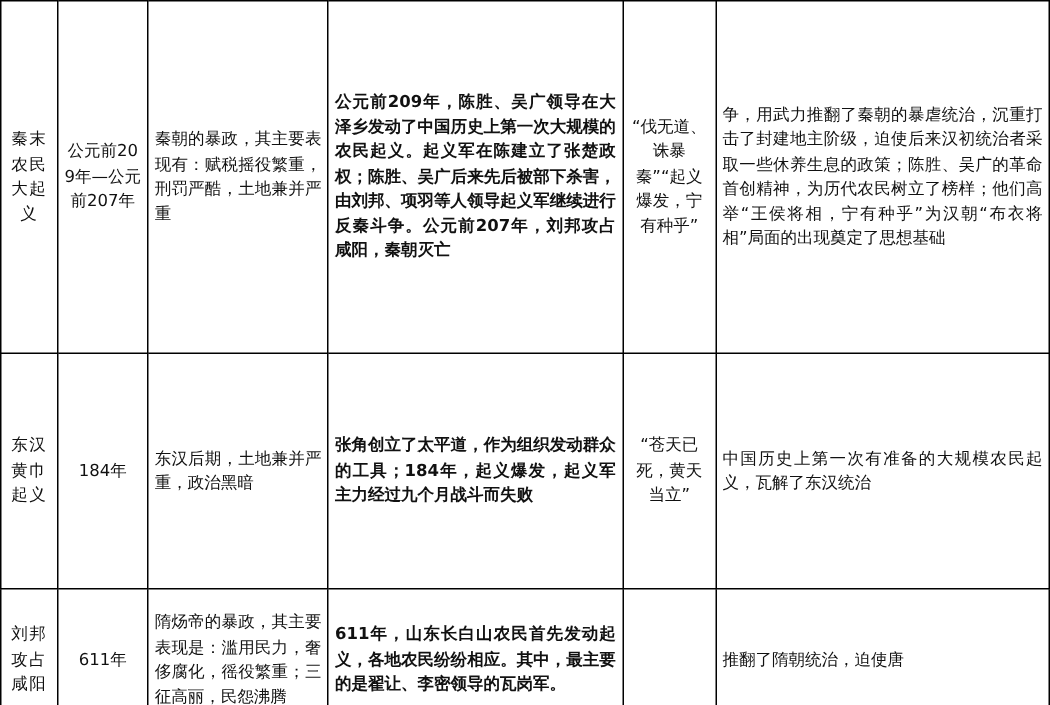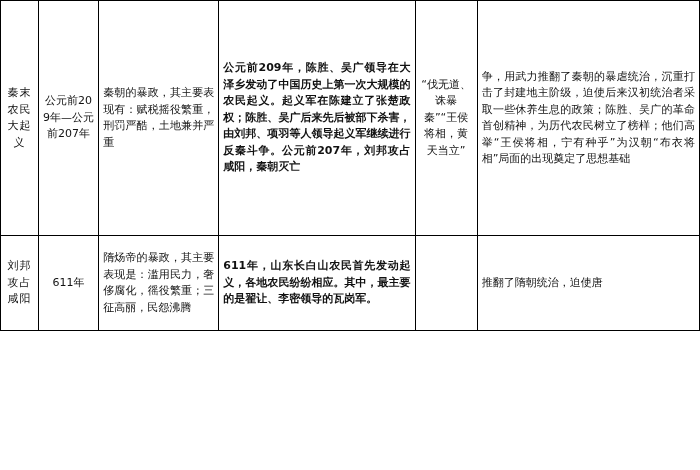--- a/index.html
+++ b/index.html
@@ -104,22 +104,32 @@
       <col class="c-effect">
     </colgroup>
     <tbody>
       <tr class="row-1">
         <td class="cell-name">
           <span class="vtext">秦末农民大起义</span>
         </td>
         <td class="cell-time">公元前209年—公元前207年</td>
         <td class="cell-cause">秦朝的暴政，其主要表现有：赋税摇役繁重，刑罚严酷，土地兼并严重</td>
         <td class="cell-process">公元前209年，陈胜、吴广领导在大泽乡发动了中国历史上第一次大规模的农民起义。起义军在陈建立了张楚政权；陈胜、吴广后来先后被部下杀害，由刘邦、项羽等人领导起义军继续进行反秦斗争。公元前207年，刘邦攻占咸阳，秦朝灭亡</td>
-        <td class="cell-slogan">“伐无道、诛暴秦”“王侯将相，黄天当立”</td>
+        <td class="cell-slogan">“伐无道、诛暴秦”“起义爆发，宁有种乎”</td>
         <td class="cell-effect">争，用武力推翻了秦朝的暴虐统治，沉重打击了封建地主阶级，迫使后来汉初统治者采取一些休养生息的政策；陈胜、吴广的革命首创精神，为历代农民树立了榜样；他们高举“王侯将相，宁有种乎”为汉朝“布衣将相”局面的出现奠定了思想基础</td>
+      </tr>
+      <tr class="row-2">
+        <td class="cell-name">
+          <span class="vtext">东汉黄巾起义</span>
+        </td>
+        <td class="cell-time">184年</td>
+        <td class="cell-cause">东汉后期，土地兼并严重，政治黑暗</td>
+        <td class="cell-process">张角创立了太平道，作为组织发动群众的工具；184年，起义爆发，起义军主力经过九个月战斗而失败</td>
+        <td class="cell-slogan">“苍天已死，黄天当立”</td>
+        <td class="cell-effect">中国历史上第一次有准备的大规模农民起义，瓦解了东汉统治</td>
       </tr>
       <tr class="row-3">
         <td class="cell-name clipped">
           <span class="vtext">刘邦攻占咸阳</span>
         </td>
         <td class="cell-time clipped">611年</td>
         <td class="cell-cause clipped">隋炀帝的暴政，其主要表现是：滥用民力，奢侈腐化，徭役繁重；三征高丽，民怨沸腾</td>
         <td class="cell-process clipped">611年，山东长白山农民首先发动起义，各地农民纷纷相应。其中，最主要的是翟让、李密领导的瓦岗军。</td>
         <td class="cell-slogan clipped"></td>
         <td class="cell-effect clipped">推翻了隋朝统治，迫使唐</td>

